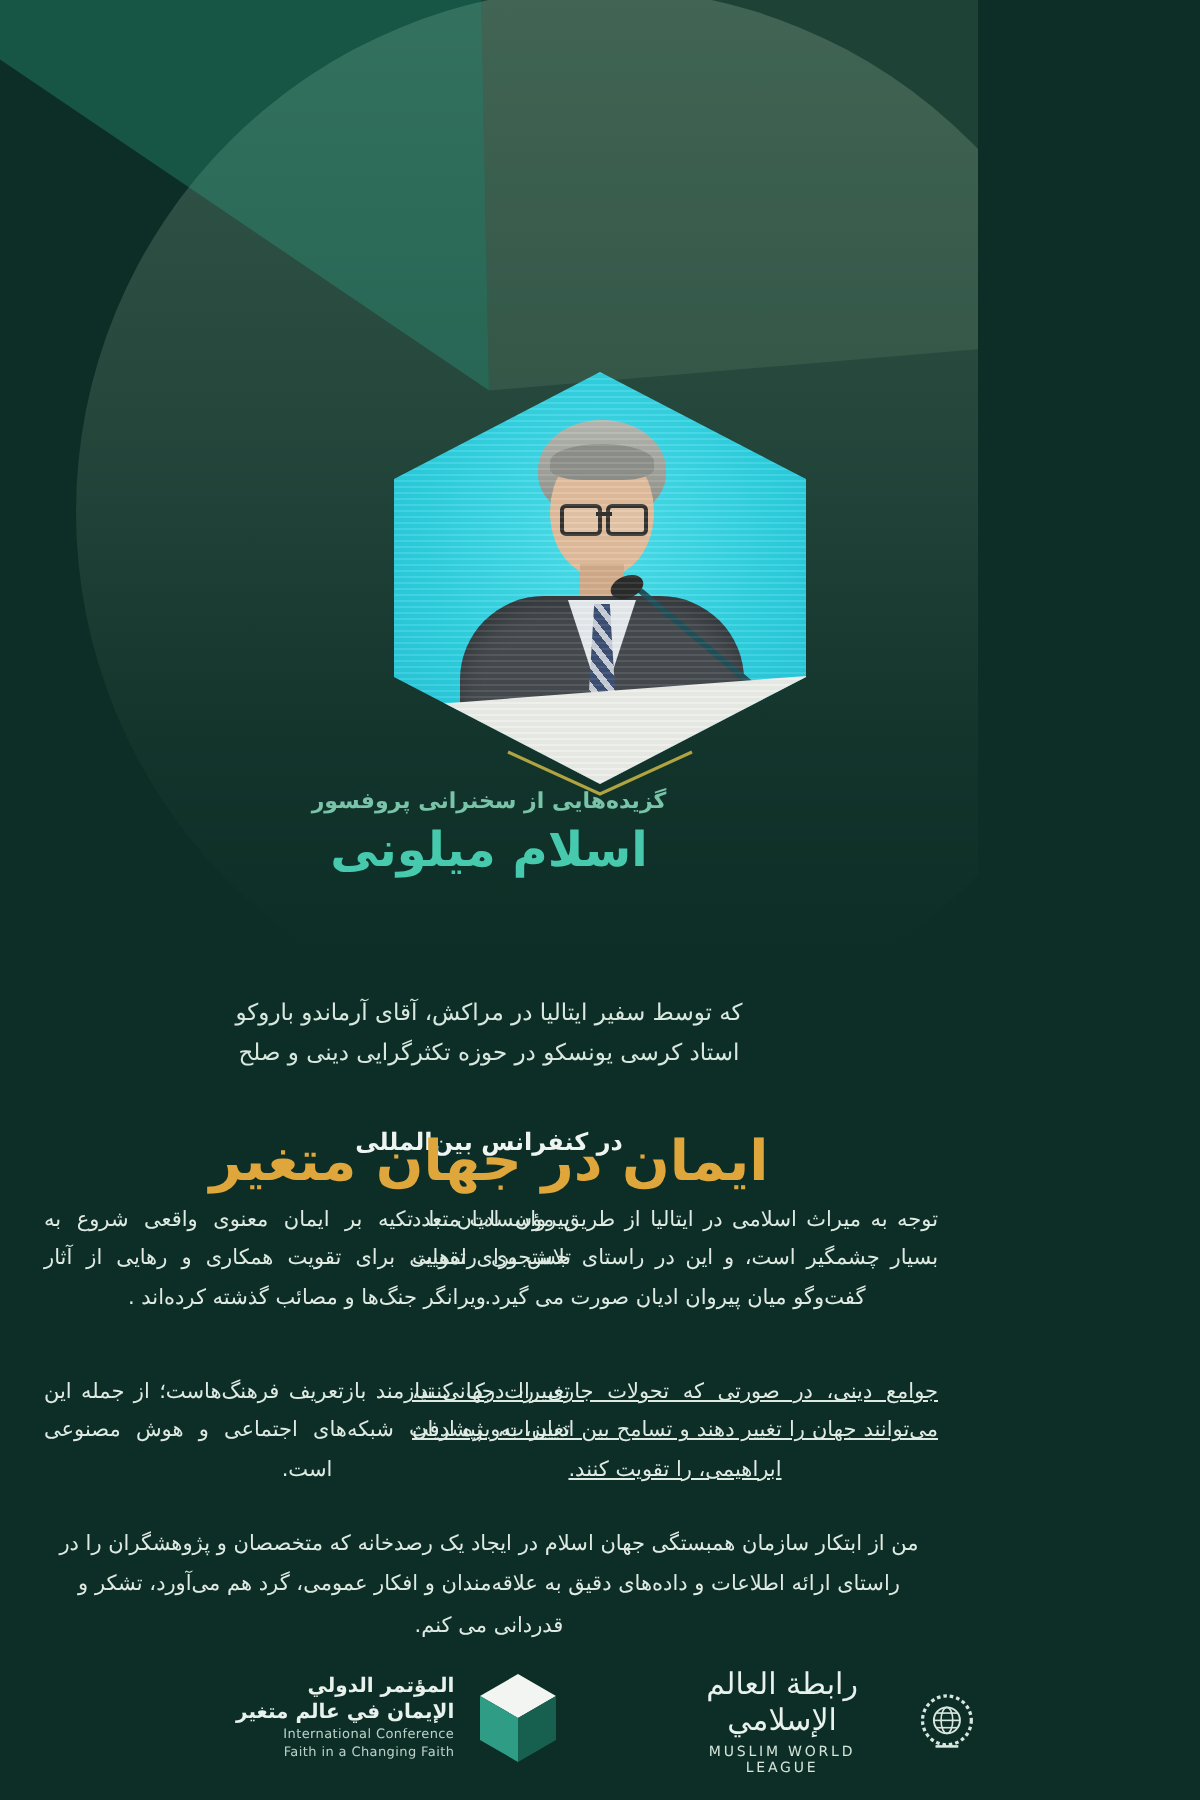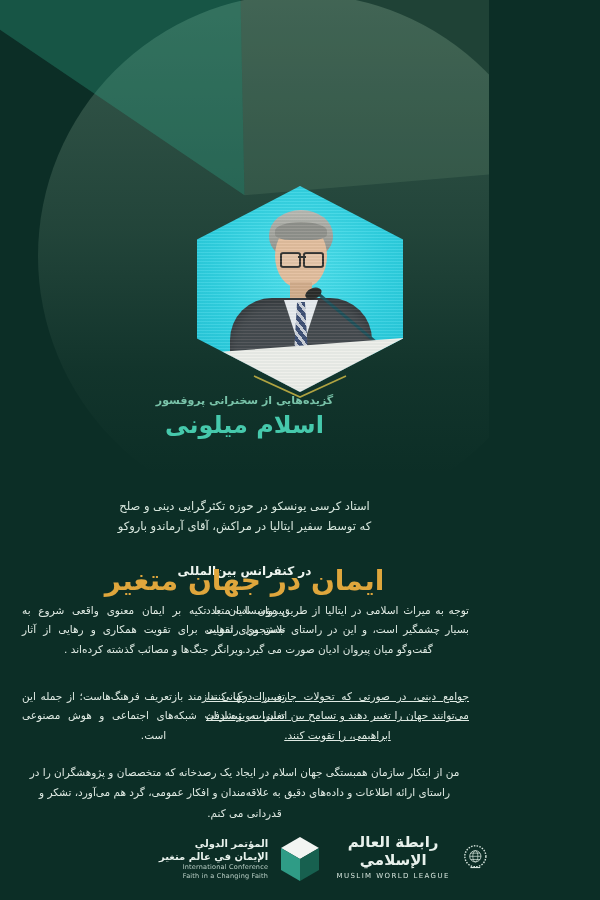--- a/index.html
+++ b/index.html
@@ -53,27 +53,27 @@
   .speaker-desc{top:497px;font-size:11.5px;line-height:1.7;color:#d9e8df;}
   .conf-label{top:564px;font-size:12px;font-weight:bold;color:#eef5f0;}
   .conf-title{top:564px;font-size:28px;font-weight:bold;color:#dfa63c;}
   .quote{position:absolute;font-size:10.5px;line-height:1.85;color:#dfeae3;direction:rtl;text-align:justify;text-align-last:center;}
   .q-r1{top:601px;right:20px;width:263px;}
   .q-l1{top:601px;left:22px;width:263px;}
   .q-r2{top:687px;right:20px;width:263px;text-decoration:underline;}
   .q-l2{top:687px;left:22px;width:263px;}
   .q-bottom{top:762px;left:28px;right:28px;text-align:center;text-align-last:center;line-height:1.95;}
   
-  .logo-conf{position:absolute;left:118px;top:836px;display:flex;align-items:center;gap:11px;margin-left:41px;}
+  .logo-conf{position:absolute;left:118px;top:836px;display:flex;align-items:center;gap:11px;}
   .logo-conf-text{text-align:right;}
   .logo-conf-text .ar{direction:rtl;font-size:10px;font-weight:bold;color:#e8f1ec;line-height:1.3;}
   .logo-conf-text .en{direction:ltr;font-size:6.5px;color:#bcd1c8;line-height:1.45;letter-spacing:.2px;}
   .logo-mwl{position:absolute;left:336px;top:833px;display:flex;align-items:center;gap:12px;}
   .mwl-text{text-align:center;}
-  .mwl-text .ar{direction:rtl;font-size:15px;font-weight:bold;color:#e8f1ec;line-height:1.2;}
+  .mwl-text .ar{direction:rtl;font-size:15px;font-weight:normal;color:#e8f1ec;line-height:1.2;}
   .mwl-text .en{font-size:7px;letter-spacing:1.4px;color:#d5e4dc;margin-top:3px;}
 </style>
 </head>
 <body>
 
 <div class="canvas">
 
   <div class="bg-circle"></div>
   <div class="bg-tri-left"></div>
   <div class="bg-tri-right"></div>
@@ -98,22 +98,22 @@
     <div class="scanlines"></div>
   </div>
 
   <svg class="chevron" width="96" height="32">
     <polyline points="2,6 48,27 94,6" fill="none" stroke="#b0a341" stroke-width="1.6"></polyline>
   </svg>
 
   <div class="t intro-label">گزیده‌هایی از سخنرانی پروفسور</div>
   <div class="t speaker-name">اسلام میلونی</div>
   <div class="t speaker-desc">
+    <div>که توسط سفیر ایتالیا در مراکش، آقای آرماندو باروکو</div>
     <div>استاد کرسی یونسکو در حوزه تکثرگرایی دینی و صلح</div>
-    <div>که توسط سفیر ایتالیا در مراکش، آقای آرماندو باروکو</div>
   </div>
   <div class="t conf-label">در کنفرانس بین‌المللی</div>
   <div class="t conf-title">ایمان در جهان متغیر</div>
 
   <div class="quote q-r1">توجه به میراث اسلامی در ایتالیا از طریق مؤسسات متعدد بسیار چشمگیر است، و این در راستای تلاش برای تقویت گفت‌وگو میان پیروان ادیان صورت می گیرد.</div>
   <div class="quote q-l1">پیروان ادیان با تکیه بر ایمان معنوی واقعی شروع به جستجوی راه‌هایی برای تقویت همکاری و رهایی از آثار ویرانگر جنگ‌ها و مصائب گذشته کرده‌اند .</div>
   <div class="quote q-r2">جوامع دینی، در صورتی که تحولات جاری را درک کنند، می‌توانند جهان را تغییر دهند و تسامح بین ادیان، به‌ویژه ادیان ابراهیمی، را تقویت کنند.</div>
   <div class="quote q-bottom">من از ابتکار سازمان همبستگی جهان اسلام در ایجاد یک رصدخانه که متخصصان و پژوهشگران را در راستای ارائه اطلاعات و داده‌های دقیق به علاقه‌مندان و افکار عمومی، گرد هم می‌آورد، تشکر و قدردانی می کنم.</div>
   <div class="quote q-l2">تغییرات جهانی نیازمند بازتعریف فرهنگ‌هاست؛ از جمله این تغییرات، پیشرفت شبکه‌های اجتماعی و هوش مصنوعی است.</div>
 

